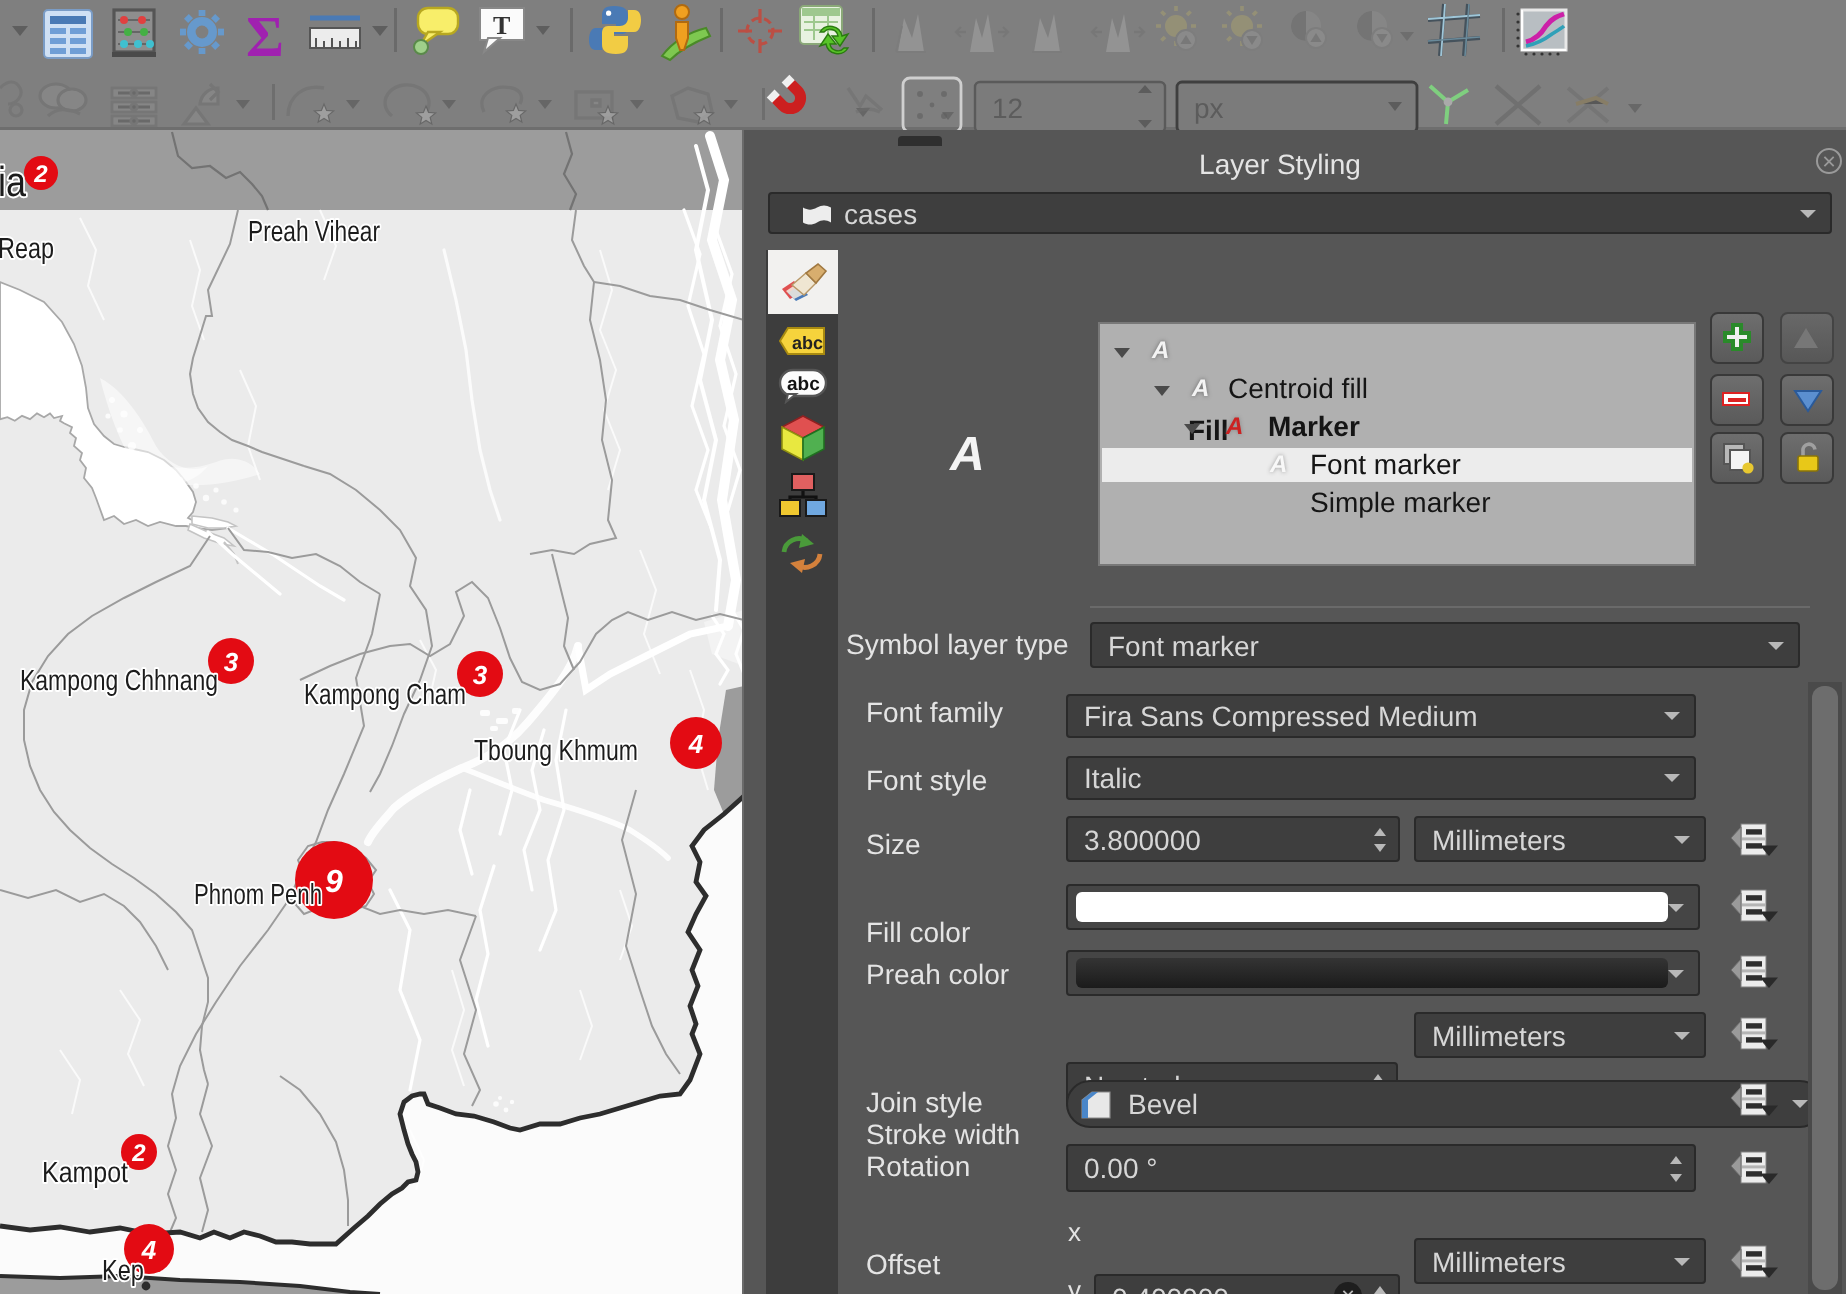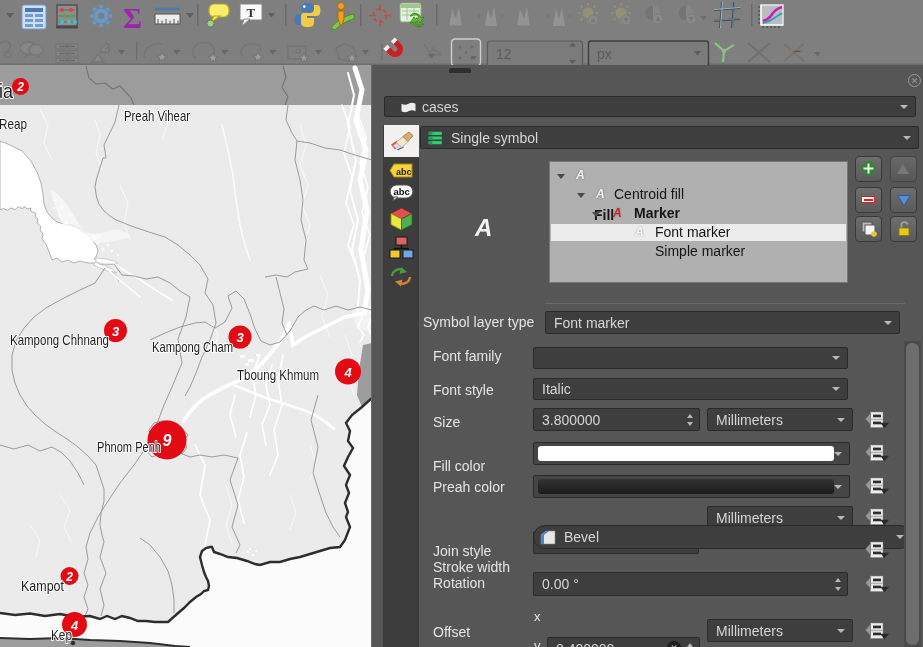--- a/index.html
+++ b/index.html
@@ -461,20 +461,21 @@
     <text x="152" y="287" textLength="81" lengthAdjust="spacingAndGlyphs">Kampong Cham</text>
     <text x="237" y="315" textLength="82" lengthAdjust="spacingAndGlyphs">Tboung Khmum</text>
     <text x="97" y="387" textLength="64" lengthAdjust="spacingAndGlyphs">Phnom Penh</text>
     <text x="21" y="526" textLength="43" lengthAdjust="spacingAndGlyphs">Kampot</text>
     <text x="51" y="575" textLength="21" lengthAdjust="spacingAndGlyphs">Kep</text>
   </g>
 </svg>
 <div class="abs" style="left:371px;top:65px;width:1px;height:582px;background:#6b6b6b;"></div>
 <div id="panel" class="abs">
   <div class="abs" style="left:77px;top:3px;width:22px;height:5px;background:#2f2f2f;border-radius:2px 2px 0 0;"></div>
+  <div class="abs" style="left:0;top:9px;width:536px;text-align:center;color:#e4e4e4;font-size:14px;">Layer Styling</div>
   <div class="abs" style="left:536px;top:9px;width:13px;height:13px;border:1px solid #9a9a9a;border-radius:50%;color:#9a9a9a;font-size:9px;line-height:12px;text-align:center;box-sizing:border-box;">✕</div>
 
   <div class="combo" style="left:12px;top:31px;width:532px;height:21px;">
     <svg class="abs" style="left:16px;top:5px;" width="15" height="11" viewBox="0 0 15 11">
         <path d="M0.5,1.8 C3,3.2 5,3.2 7.5,1.8 C10,0.4 12,0.4 14.5,1.8 L14.5,9.2 C12,7.8 10,7.8 7.5,9.2 C5,10.6 3,10.6 0.5,9.2 Z" fill="#ededed"></path>
       </svg>
     <div class="txt" style="left:37px;">cases</div>
       <div class="arr"></div>
   </div>
 
@@ -507,32 +508,20 @@
     <rect x="1" y="14" width="10" height="8" fill="#f0c830" stroke="#1a1a1a" stroke-width="1"></rect>
     <rect x="14" y="14" width="10" height="8" fill="#70a8e0" stroke="#1a1a1a" stroke-width="1"></rect>
   </svg>
   <svg class="abs" style="left:17px;top:201px;" width="25" height="22" viewBox="0 0 25 22">
     <path d="M3 10 C3.5 4.5 10 1.5 14.5 4.5" stroke="#4a9a3a" stroke-width="2.4" fill="none"></path>
     <path d="M12 1 L18 6 L10.5 8 Z" fill="#4a9a3a"></path>
     <path d="M21 11 C20.5 16.5 14 19.5 9.5 16.5" stroke="#d4813c" stroke-width="2.4" fill="none"></path>
     <path d="M12 20.5 L6 15.5 L13.5 13.5 Z" fill="#d4813c"></path>
   </svg>
 
-  <div class="combo" style="left:48px;top:61px;width:499px;height:23px;">
-    <svg class="abs" style="left:7px;top:4px;" width="15" height="14" viewBox="0 0 15 14">
-      <rect x="0.5" y="0.8" width="13.5" height="3.2" rx="1.2" fill="#2ecc71"></rect>
-        <rect x="0.5" y="0.8" width="4" height="3.2" rx="1.2" fill="#1f9d54"></rect>
-      <rect x="0.5" y="5.4" width="13.5" height="3.2" rx="1.2" fill="#2ecc71"></rect>
-        <rect x="0.5" y="5.4" width="4" height="3.2" rx="1.2" fill="#1f9d54"></rect>
-      <rect x="0.5" y="10" width="13.5" height="3.2" rx="1.2" fill="#2ecc71"></rect>
-        <rect x="0.5" y="10" width="4" height="3.2" rx="1.2" fill="#1f9d54"></rect>
-    </svg>
-    <div class="txt" style="left:30px;">Single symbol</div>
-      <div class="arr"></div>
-  </div>
 
   <div class="abs" style="left:177px;top:96px;width:299px;height:122px;background:#b0b0b0;border:1px solid #787878;box-sizing:border-box;color:#151515;font-size:14px;">
     <div class="abs" style="left:1px;top:62px;width:295px;height:17px;background:#ececec;"></div>
     <div class="abs" style="left:7px;top:12px;width:0;height:0;border-left:4px solid transparent;border-right:4px solid transparent;border-top:5px solid #4a4a4a;"></div>
     <div class="abs" style="left:26px;top:6px;color:#f4f4f4;font-size:12px;font-style:italic;font-weight:bold;text-shadow:0 0 2px #666;">A</div>
     <div class="abs" style="left:44px;top:5px;font-weight:bold;margin-top:40px;">Fill</div>
     <div class="abs" style="left:27px;top:31px;width:0;height:0;border-left:4px solid transparent;border-right:4px solid transparent;border-top:5px solid #4a4a4a;"></div>
     <div class="abs" style="left:46px;top:25px;color:#f4f4f4;font-size:12px;font-style:italic;font-weight:bold;text-shadow:0 0 2px #666;">A</div>
     <div class="abs" style="left:64px;top:24px;">Centroid fill</div>
     <div class="abs" style="left:42px;top:50px;width:0;height:0;border-left:4px solid transparent;border-right:4px solid transparent;border-top:5px solid #4a4a4a;"></div>
@@ -573,20 +562,21 @@
   <div class="abs" style="left:173px;top:238px;width:360px;height:1px;background:#6a6a6a;"></div>
 
   <div class="lbl" style="left:51px;top:257px;">Symbol layer type</div>
   <div class="combo" style="left:173px;top:246px;width:355px;height:23px;">
       <div class="txt">Font marker</div>
       <div class="arr"></div>
     </div>
 
   <div class="lbl" style="left:61px;top:291px;">Font family</div>
   <div class="combo" style="left:161px;top:282px;width:315px;height:22px;">
+      <div class="txt">Fira Sans Compressed Medium</div>
       <div class="arr"></div>
     </div>
 
   <div class="lbl" style="left:61px;top:325px;">Font style</div>
   <div class="combo" style="left:161px;top:313px;width:315px;height:22px;">
       <div class="txt">Italic</div>
       <div class="arr"></div>
     </div>
 
   <div class="lbl" style="left:61px;top:357px;">Size</div>
@@ -657,21 +647,21 @@
         <rect x="6.5" y="2" width="12.5" height="15.5" fill="#ececec" stroke="#808080" stroke-width="0.5"></rect>
         <rect x="6.5" y="8.7" width="12.5" height="1.5" fill="#b4b4b4"></rect>
         <rect x="9" y="4.6" width="8" height="2.7" fill="#2e2e2e"></rect>
         <rect x="9" y="11.6" width="8" height="2.7" fill="#2e2e2e"></rect>
         <path d="M6.5 3.5 L1.5 9 L6.5 14.5 Z" fill="#9a9a9a" stroke="#6e6e6e" stroke-width="0.5"></path>
         <path d="M16 12.7 h9 l-4.5 5.3 z" fill="#2a2a2a"></path>
       </g>
     </svg>
 
   <div class="lbl" style="left:61px;top:486px;">Join style</div>
-  <div class="combo" style="left:161px;top:460px;width:379px;height:24px;border-radius:12px;">
+  <div class="combo" style="left:161px;top:475px;width:379px;height:24px;border-radius:12px;">
     <svg class="abs" style="left:6px;top:4px;" width="16" height="15" viewBox="0 0 16 15">
         <path d="M1 14 V5 L6 1 H15 V14 Z" fill="#e8e8e8" stroke="#888" stroke-width="0.6"></path>
         <path d="M1 14 V5 L6 1 H9 L4 5 V14 Z" fill="#4a86c8"></path>
       </svg>
     <div class="txt" style="left:30px;">Bevel</div>
       <div class="arr"></div>
     </div>
   <svg class="ddbtn" style="left:492px;top:475px;" width="26" height="21" viewBox="0 0 26 21">
       <g>
         <rect x="6.5" y="2" width="12.5" height="15.5" fill="#ececec" stroke="#808080" stroke-width="0.5"></rect>

